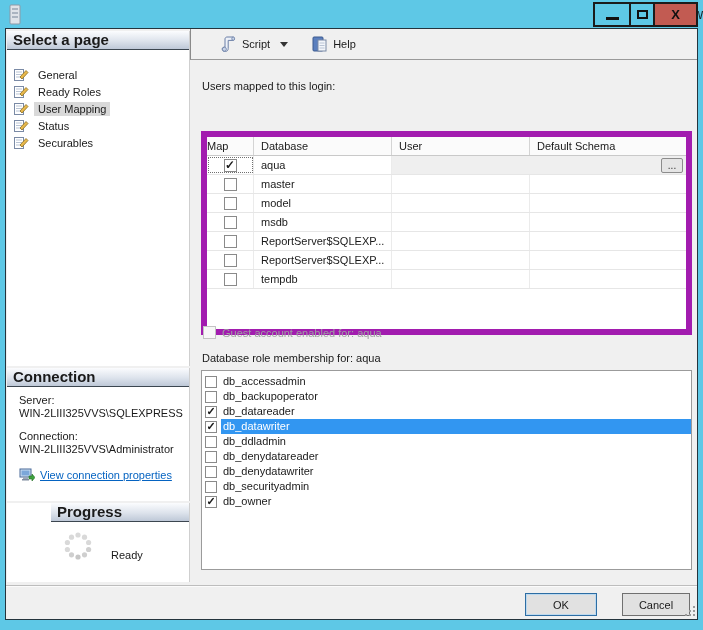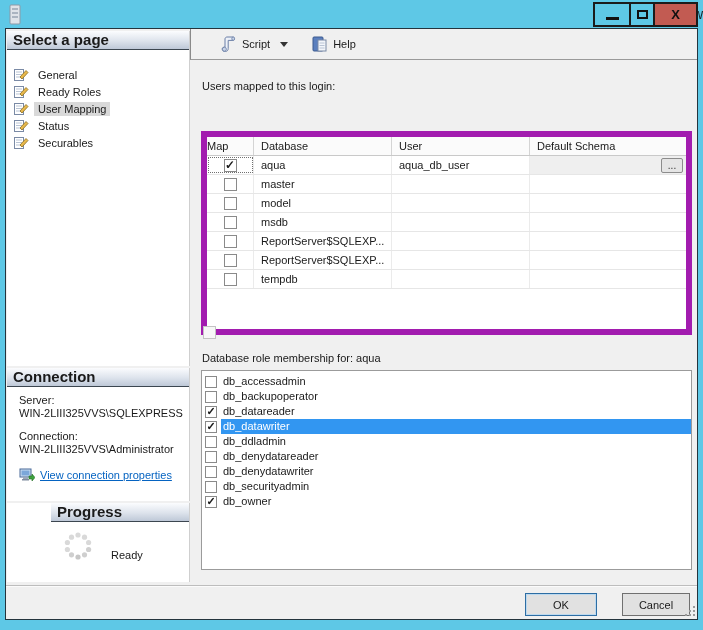--- a/index.html
+++ b/index.html
@@ -250,21 +250,20 @@
       <div class="th c-db">Database</div>
       <div class="th c-user">User</div>
       <div class="th c-schema">Default Schema</div>
     </div>
 
     <div class="trow first">
       <div class="cell c-map">
           <span class="cb checked"></span>
         </div>
       <div class="cell c-db">aqua</div>
-      <div class="cell c-user">aqua_db_user</div>
       <div class="cell c-schema">
         <button class="browse">...</button>
       </div>
     </div>
     <div class="trow">
       <div class="cell c-map">
           <span class="cb"></span>
         </div>
       <div class="cell c-db">master</div>
       <div class="cell c-user"></div>
@@ -307,20 +306,21 @@
           <span class="cb"></span>
         </div>
       <div class="cell c-db">tempdb</div>
       <div class="cell c-user"></div>
       <div class="cell c-schema"></div>
     </div>
   </div>
 
   <div class="guest-row">
     <span class="cb disabled"></span>
+    <span>Guest account enabled for: aqua</span>
   </div>
 
   <div class="rp-label lbl-roles">Database role membership for: aqua</div>
 
   <div class="role-list">
     <div class="rrow">
       <span class="cb"></span>
       <span class="rlabel">db_accessadmin</span>
     </div>
     <div class="rrow">

